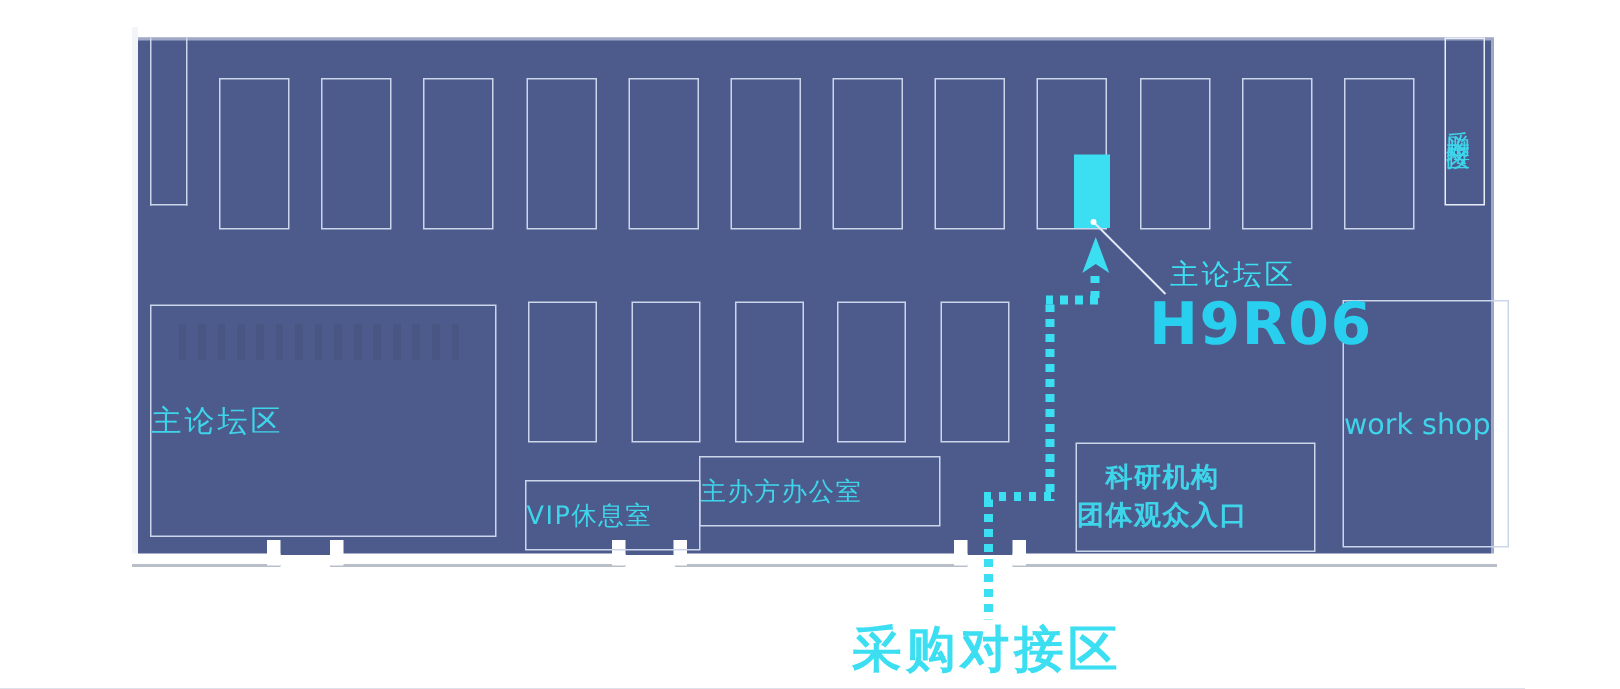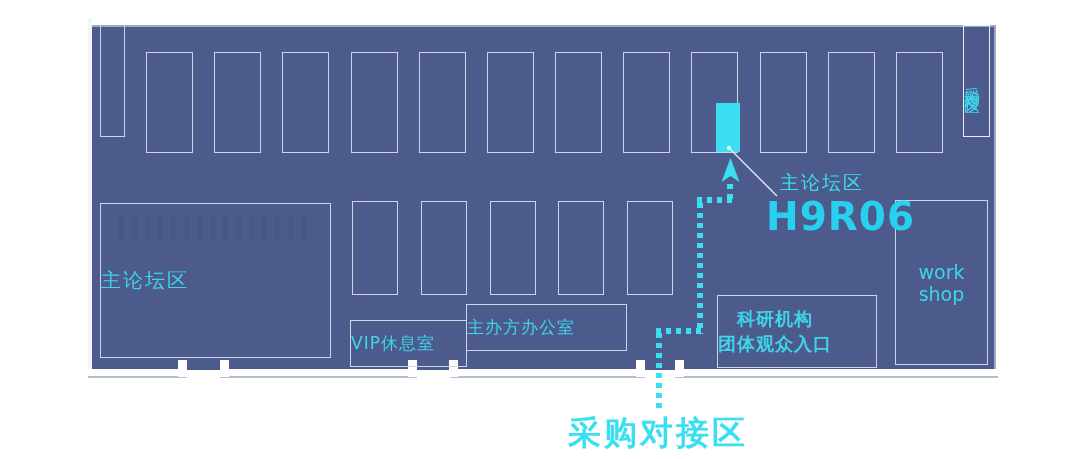--- a/index.html
+++ b/index.html
@@ -34,21 +34,21 @@
   #main-forum{left:100px;top:203px;width:231px;height:155px;}
   #main-forum .lbl{font-size:20px;letter-spacing:2px;}
   #forum-hatch{position:absolute;left:18px;top:12px;right:16px;height:24px;opacity:.55;
     background:repeating-linear-gradient(to right,var(--hatch) 0 5px,transparent 5px 13px);}
 
   #vip-lounge{left:350px;top:320px;width:117px;height:47px;}
   #vip-lounge .lbl,#organizer-office .lbl{font-size:17px;letter-spacing:1px;}
   #organizer-office{left:466px;top:304px;width:161px;height:47px;}
   #research-zone{left:717px;top:295px;width:160px;height:73px;font-weight:bold;}
   #research-zone .lbl{font-size:18px;line-height:1.35;letter-spacing:1px;}
-  #workshop{left:895px;top:200px;width:93px;height:165px;}
+  #workshop{left:895px;top:200px;width:111px;height:165px;}
   #workshop .lbl{font-size:19px;}
 
   
   #highlight-booth{left:716px;top:103px;width:24px;height:49px;background:var(--accent);}
   #booth-name{left:780px;top:170px;font-size:19px;letter-spacing:2px;color:var(--accent);}
   #booth-number{left:766px;top:194px;font-size:39px;font-weight:800;letter-spacing:1px;color:var(--booth_number);}
 
   
   .dotv{width:6px;background-image:repeating-linear-gradient(to bottom,var(--accent) 0 5px,transparent 5px 10px);}
   .doth{height:6px;background-image:repeating-linear-gradient(to right,var(--accent) 0 5px,transparent 5px 10px);}

